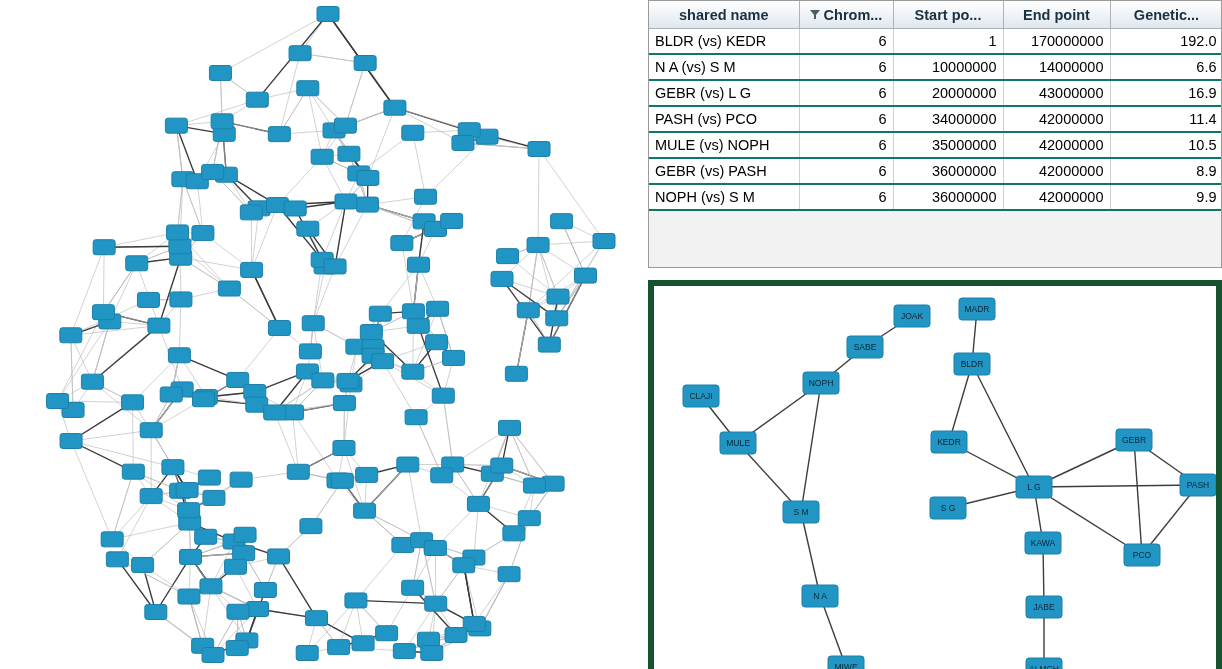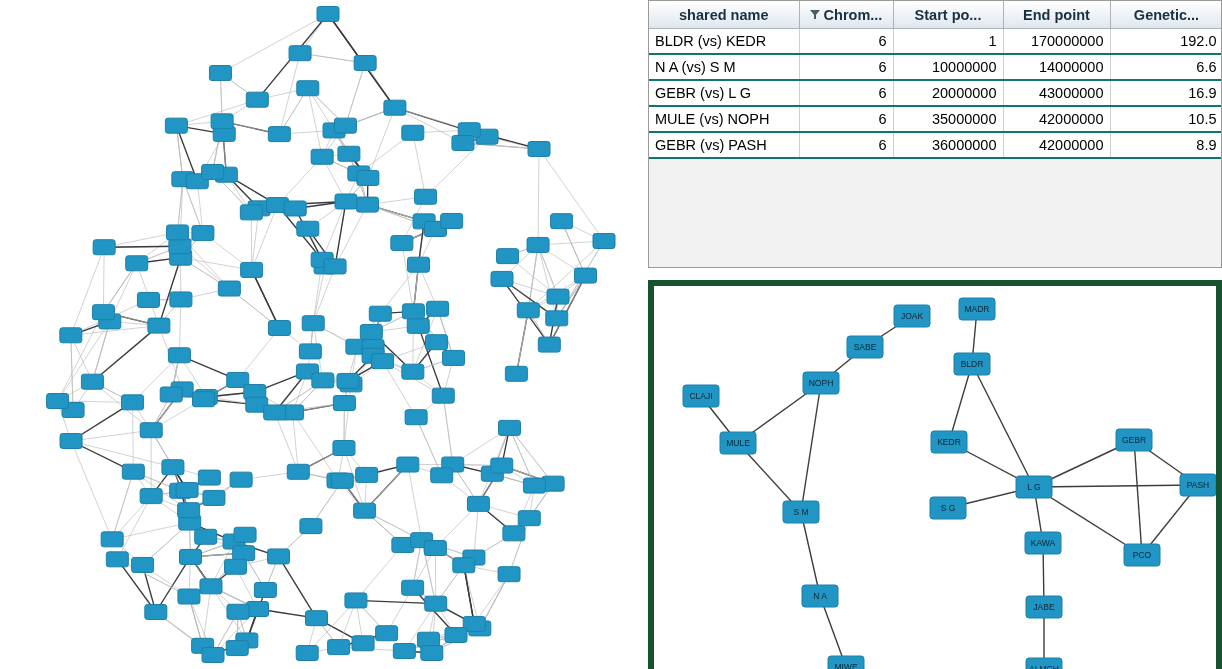--- a/index.html
+++ b/index.html
@@ -1296,32 +1296,46 @@
               <td class="c-num">6.6</td>
             </tr>
             <tr>
               <td class="c-name">GEBR (vs) L G</td>
               <td class="c-num">6</td>
               <td class="c-num">20000000</td>
               <td class="c-num">43000000</td>
               <td class="c-num">16.9</td>
             </tr>
             <tr>
+              <td class="c-name">PASH (vs) PCO</td>
+              <td class="c-num">6</td>
+              <td class="c-num">34000000</td>
+              <td class="c-num">42000000</td>
+              <td class="c-num">11.4</td>
+            </tr>
+            <tr>
               <td class="c-name">MULE (vs) NOPH</td>
               <td class="c-num">6</td>
               <td class="c-num">35000000</td>
               <td class="c-num">42000000</td>
               <td class="c-num">10.5</td>
             </tr>
             <tr>
               <td class="c-name">GEBR (vs) PASH</td>
               <td class="c-num">6</td>
               <td class="c-num">36000000</td>
               <td class="c-num">42000000</td>
               <td class="c-num">8.9</td>
+            </tr>
+            <tr>
+              <td class="c-name">NOPH (vs) S M</td>
+              <td class="c-num">6</td>
+              <td class="c-num">36000000</td>
+              <td class="c-num">42000000</td>
+              <td class="c-num">9.9</td>
             </tr>
           </tbody>
       </table>
     </div>
 
     <div id="sub-panel">
       <svg id="sub-svg" width="562" height="389">
           <g>
             <line x1="258" y1="30" x2="211" y2="61" class="edge" stroke-width="1.4"></line>
             <line x1="211" y1="61" x2="167" y2="97" class="edge" stroke-width="1.4"></line>

